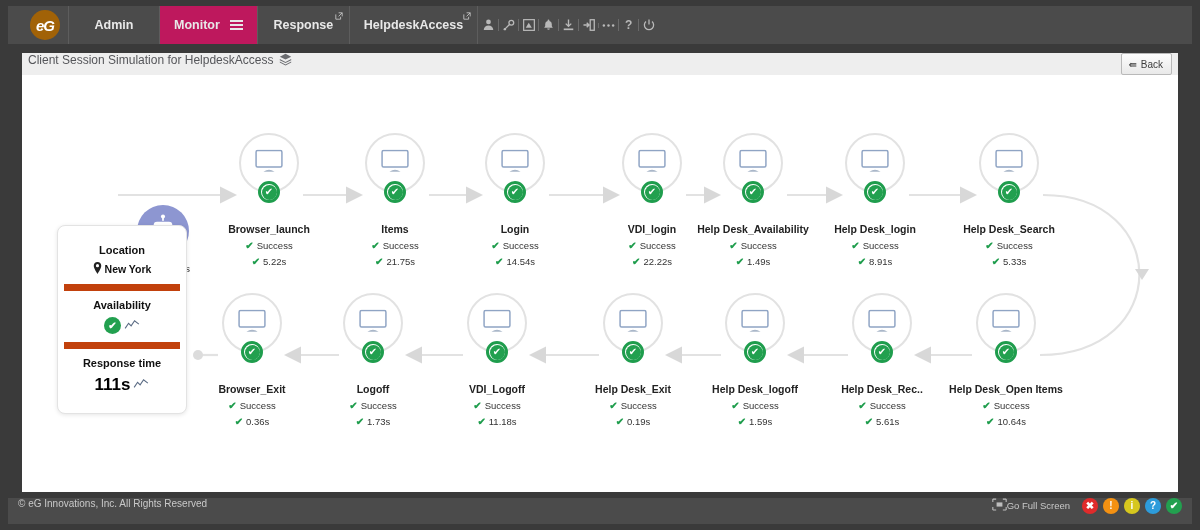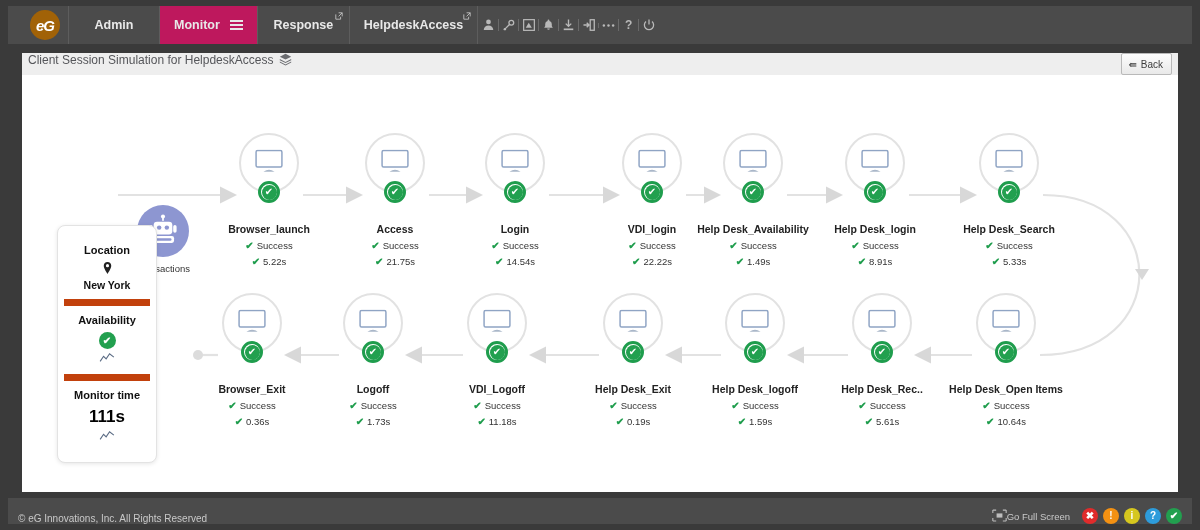--- a/index.html
+++ b/index.html
@@ -139,43 +139,43 @@
   .txcircle {
     width: 52px; height: 52px; border-radius: 50%;
     background: #8d96d1; margin: 0 auto;
     display: flex; align-items: center; justify-content: center;
   }
   .txlabel { margin-top: 6px; font-size: 9.5px; color: #333; }
 
   
   .infocard {
     position: absolute; left: 35px; top: 150px;
-    width: 100px; background: #fff;
+    width: 130px; background: #fff;
     border: 1px solid #e3e3e3; border-radius: 8px;
     box-shadow: 0 1px 4px rgba(0,0,0,0.10);
     padding: 10px 6px;
     text-align: center;
   }
   .infosec { padding: 8px 0; }
   .infosec + .infosec { border-top: 7px solid #c2410c; }
   .infohead { font-size: 11px; font-weight: bold; color: #111; }
   .infoval { margin-top: 6px; font-size: 10.5px; font-weight: bold; color: #111;
-             display:flex; align-items:center; justify-content:center; gap:3px;flex-direction:column; }
+             display:flex; align-items:center; justify-content:center; gap:3px; }
   .bigval { font-size: 17px; font-weight: bold; color: #000000; }
   .okdot {
     width: 17px; height: 17px; border-radius: 50%; background: #22a04f;
     display:inline-flex; align-items:center; justify-content:center;
     color:#fff; font-size:10px; line-height:1;
   }
 
   
   .footer {
     position: absolute; left: 8px; right: 8px; bottom: 6px; height: 26px;
     background: #4b4b4b;
-    display: flex; align-items: flex-end; padding: 0 10px;
+    display: flex; align-items: flex-start; padding: 0 10px;
   }
   .copy { font-size: 10px; color: #c9c9c9; }
   .fullscreen {
     margin-left: auto; display: flex; align-items: center; 
     font-size: 9.5px; color: #c9c9c9; cursor: pointer;
   }
   .sevs { display: flex; align-items: center; gap: 5px; margin-left: 12px; }
   .sev {
     width: 16px; height: 16px; border-radius: 50%;
     display: flex; align-items: center; justify-content: center;
@@ -355,21 +355,21 @@
         <div class="infoval">
           <span class="okdot">✔</span>
           <span>
             <svg width="16" height="12" viewBox="0 0 18 14">
               <polyline points="1,11 5,5 8,8 12,2 17,6" fill="none" stroke="#5a6b84" stroke-width="1.3"></polyline>
             </svg>
           </span>
         </div>
       </div>
       <div class="infosec">
-        <div class="infohead">Monitor time</div>
+        <div class="infohead">Response time</div>
         <div class="infoval">
           <span class="bigval">111s</span>
           <span>
             <svg width="16" height="12" viewBox="0 0 18 14">
               <polyline points="1,11 5,5 8,8 12,2 17,6" fill="none" stroke="#5a6b84" stroke-width="1.3"></polyline>
             </svg>
           </span>
         </div>
       </div>
     </div>
@@ -398,21 +398,21 @@
         <div class="node" style="left: 308px; top: 58px;">
           <div class="ring">
             <svg class="monitor" width="28" height="24" viewBox="0 0 30 26">
               <rect x="1" y="1" width="28" height="18" rx="1.6" fill="#fff" stroke="#8fa4c4" stroke-width="1.6"></rect>
               <path d="M9 24 q6 -4 12 0 z" fill="#aab7c9"></path>
             </svg>
             <span class="statusdot">
               <span class="inner">✔</span>
             </span>
           </div>
-          <div class="nm">Access</div>
+          <div class="nm">Items</div>
           <div class="row">
             <span class="tick">✔</span>
             <span>Success</span>
           </div>
           <div class="row">
             <span class="tick">✔</span>
             <span>21.75s</span>
           </div>
         </div>
         <div class="node" style="left: 428px; top: 58px;">

